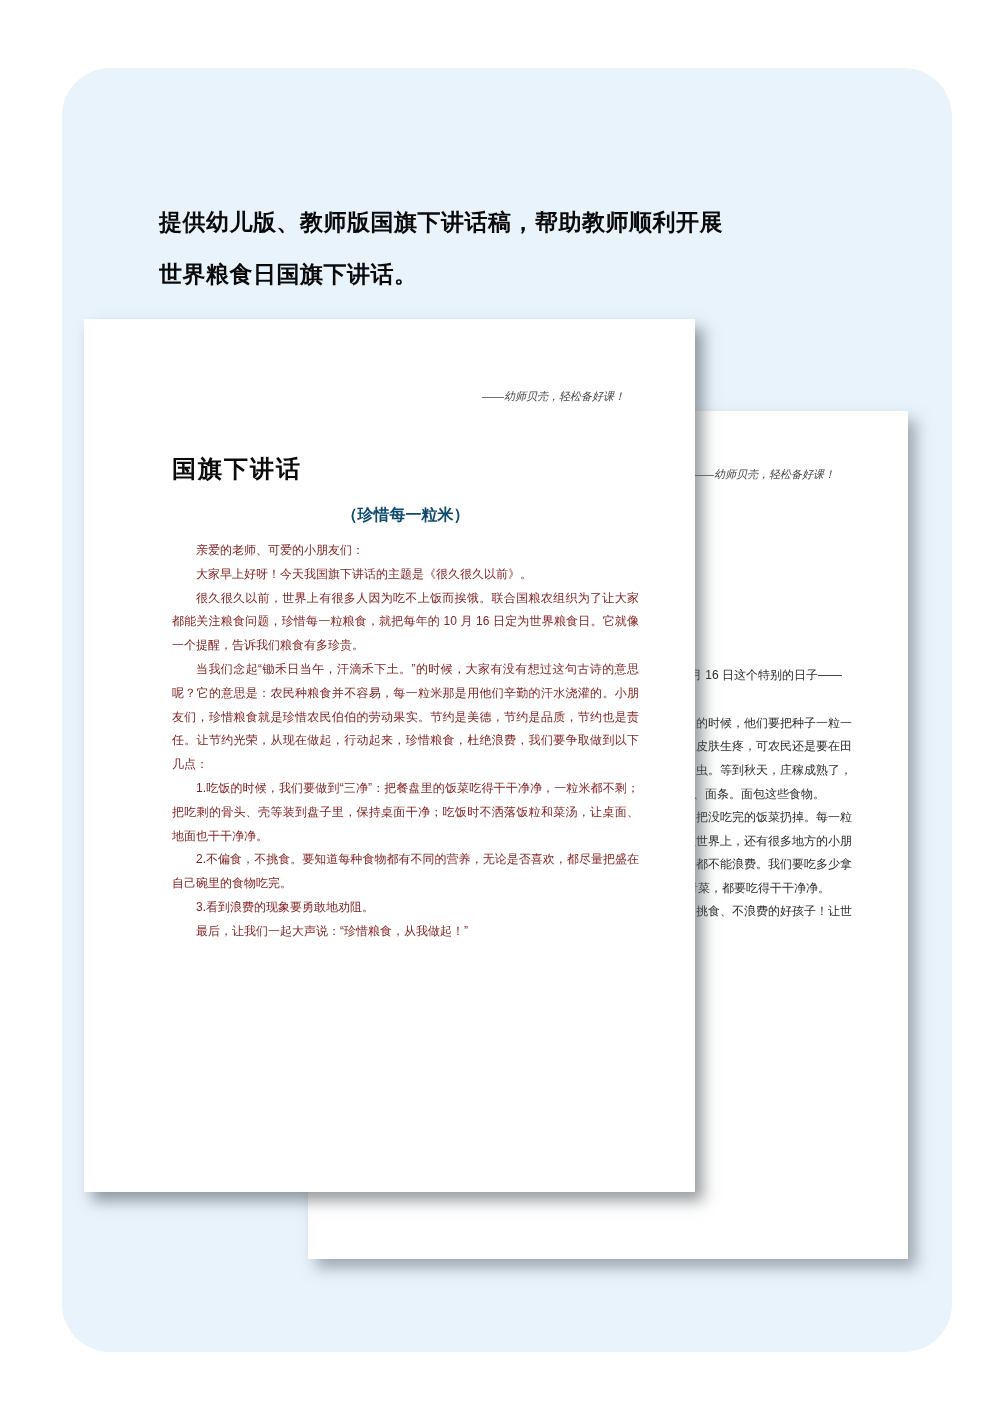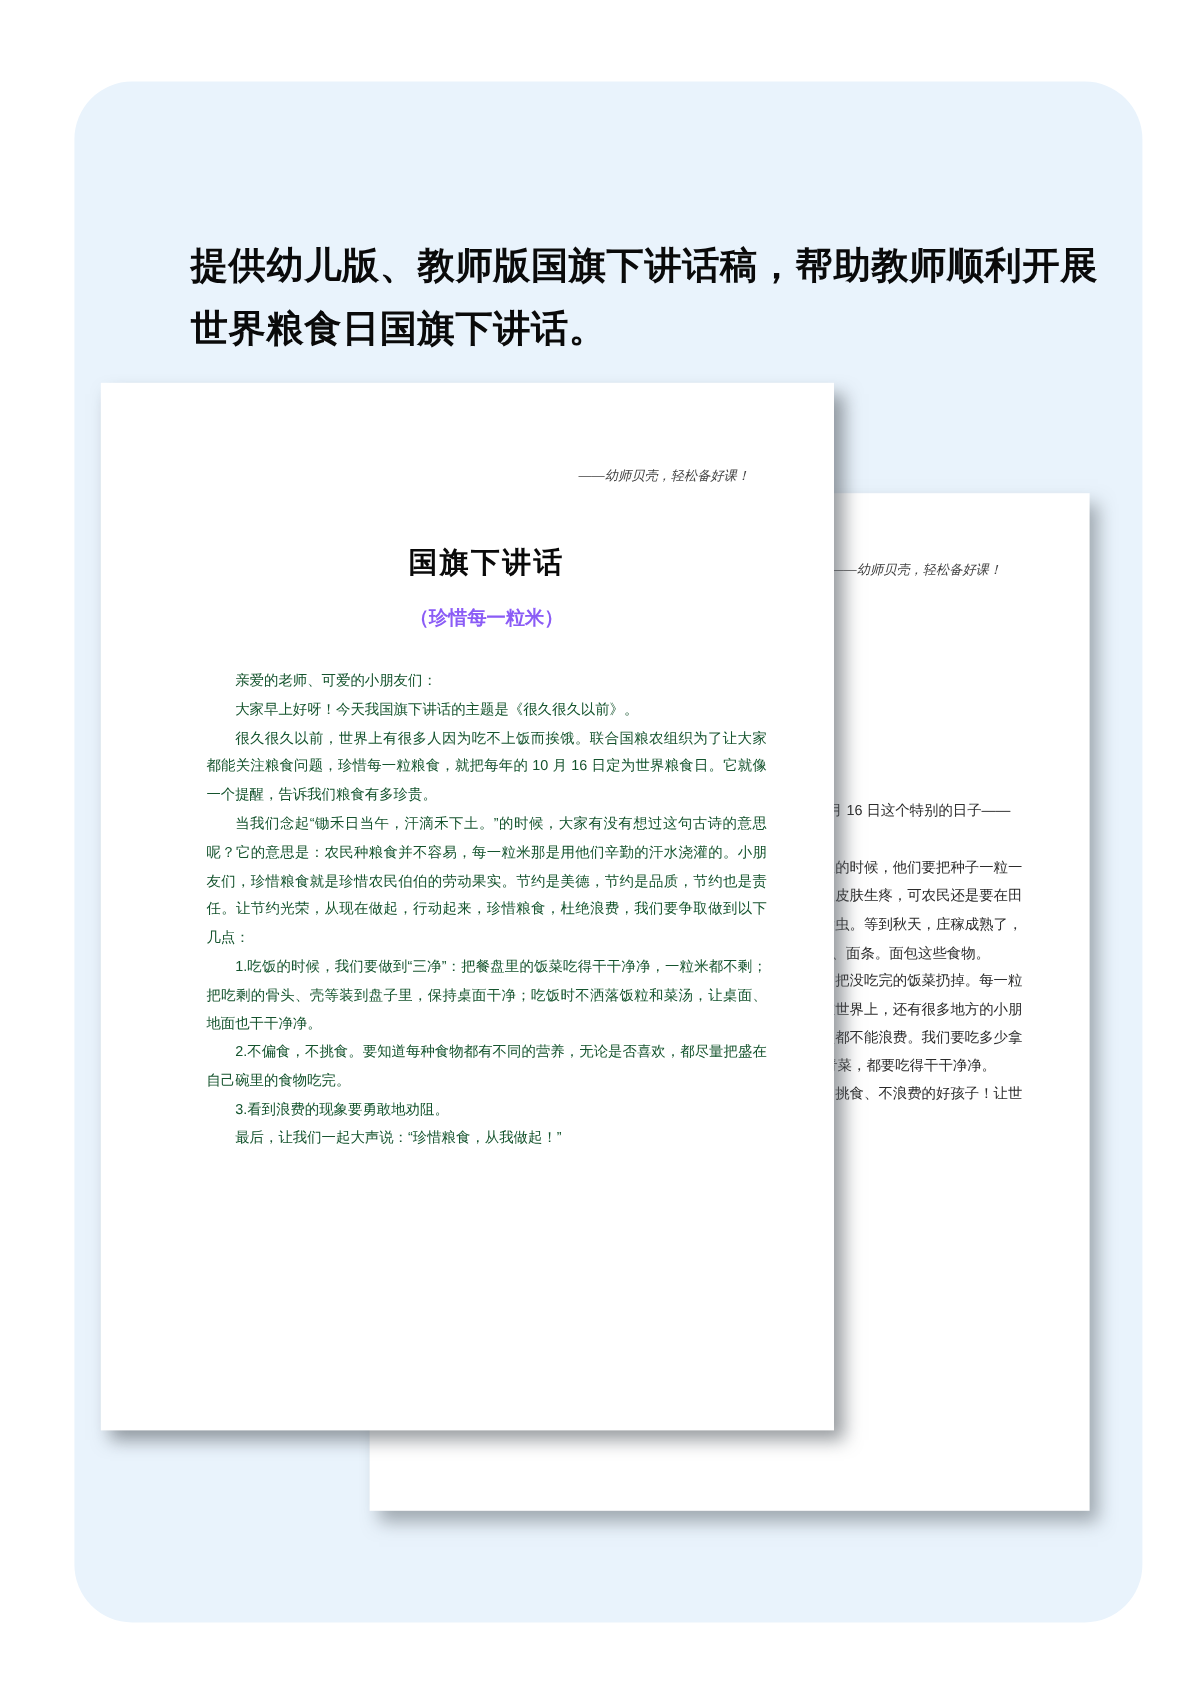--- a/index.html
+++ b/index.html
@@ -14,21 +14,21 @@
     position: absolute;
     left: 62px; top: 68px;
     width: 890px; height: 1284px;
     background: #e9f3fc;
     border-radius: 48px;
   }
   .banner {
     position: absolute;
     left: 97px; top: 128px;
     width: 810px;
-    font-size: 31px;
+    font-size: 23px;
     line-height: 52px;
     font-weight: 600;
     color: #0a0a0a;
     letter-spacing: 0.5px;
   }
   .page {
     position: absolute;
     background: #ffffff;
   }
   .page-front {
@@ -48,40 +48,40 @@
     font-size: 11px;
     color: #3f3f3f;
     white-space: nowrap;
     font-style: italic;
   }
   .front-watermark { top: 70px; right: 70px; }
   .back-watermark  { top: 56px; right: 73px; }
   .doc-title {
     position: absolute;
     top: 134px; left: 88px; right: 56px;
-    text-align: center;
+    text-align: left;
     font-size: 24px;
     font-weight: bold;
     color: #0a0a0a;
     letter-spacing: 2px;
   }
   .doc-subtitle {
     position: absolute;
     top: 186px; left: 88px; right: 56px;
     text-align: center;
     font-size: 16px;
     font-weight: bold;
-    color: #8b5cf6;
+    color: #0c4a6e;
   }
   .doc-body {
     position: absolute;
-    top: 237px; left: 88px; right: 56px;
+    top: 220px; left: 88px; right: 56px;
     font-size: 12px;
     line-height: 23.8px;
-    color: #14532d;
+    color: #7f1d1d;
     text-align: justify;
   }
   .doc-body p { margin: 0; text-indent: 2em; }
   .fragment {
     position: absolute;
     white-space: nowrap;
     font-size: 12px;
     line-height: 20px;
     color: #2b2b2b;
   }

